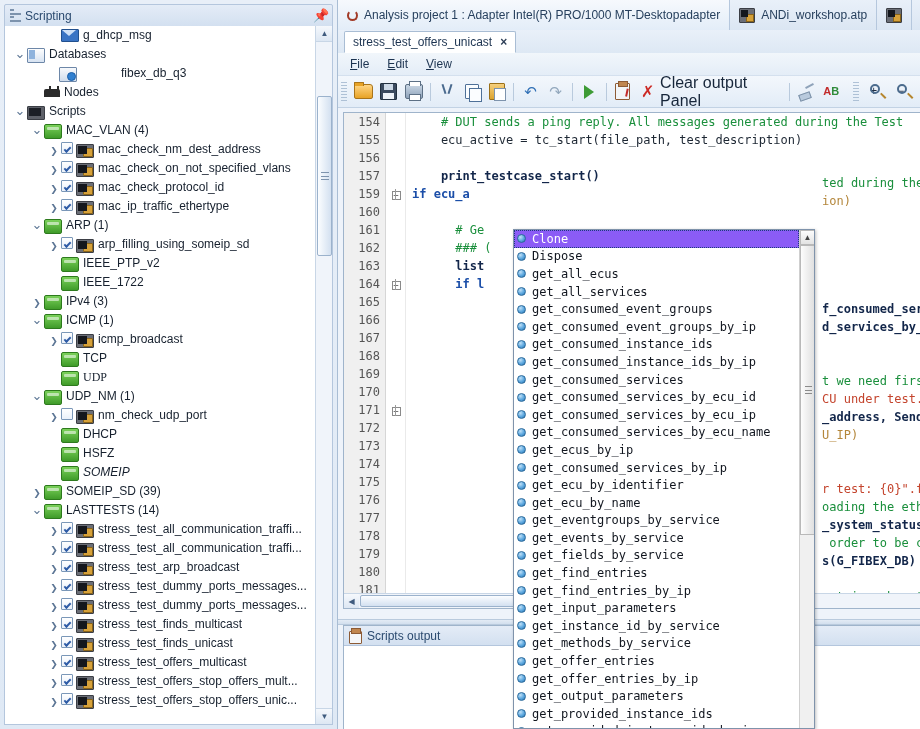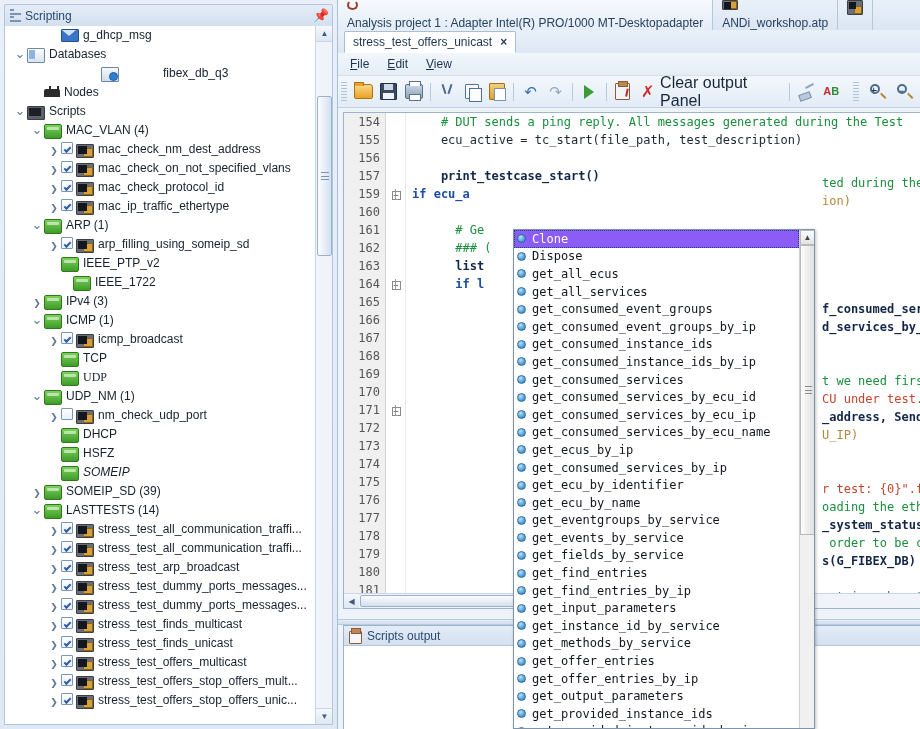--- a/index.html
+++ b/index.html
@@ -129,23 +129,23 @@
   }
 
   
   .doc-tabs{
     position:absolute;left:0;top:0;right:0;height:30px;
     background:linear-gradient(180deg,#e9f0f9,#dbe6f3);
     border-bottom:1px solid #a9bdd4;
     display:flex;align-items:stretch;
   }
   .doc-tab{
-    display:flex;align-items:flex-start;padding:0 9px;gap:6px;
+    display:flex;align-items:center;padding:0 9px;gap:6px;
     border-right:1px solid #b5c7dd;
-    font-size:12px;color:#27405e;cursor:pointer;white-space:nowrap;flex-direction:column;
+    font-size:12px;color:#27405e;cursor:pointer;white-space:nowrap;
   }
   .doc-tab.active{background:linear-gradient(180deg,#f6f9fd,#e3edf8);}
   .doc-tab .tabico{width:14px;height:13px;position:relative;}
   .tabico.refresh{
     border:2px solid #a23b28;border-radius:50%;width:11px;height:11px;box-sizing:border-box;
     border-top-color:transparent;
   }
   .tabico.scr{background:#6b6e76;border:1px solid #3b3e45;border-radius:1px;}
   .tabico.scr:after{content:"";position:absolute;left:1px;top:1px;width:7px;height:7px;background:#14171d;}
   .tabico.scr:before{content:"";position:absolute;right:0;bottom:0;width:6px;height:6px;background:#d6a13a;border:1px solid #8a6418;}
@@ -359,21 +359,21 @@
           <div class="tnode" style="padding-left: 42px;">
             <span class="exp"></span>
             <span class="ico mail"></span>
             <span class="tlabel">g_dhcp_msg</span>
           </div>
           <div class="tnode" style="padding-left: 8px;">
             <span class="exp" style="font-size: 13px; line-height: 13px;">⌄</span>
             <span class="ico dbfolder"></span>
             <span class="tlabel">Databases</span>
           </div>
-          <div class="tnode" style="padding-left: 42px; gap: 40px;">
+          <div class="tnode" style=" gap: 40px;">
             <span class="exp"></span>
             <span class="ico db"></span>
             <span class="tlabel">fibex_db_q3</span>
           </div>
           <div class="tnode" style="padding-left: 25px;">
             <span class="exp"></span>
             <span class="ico plug"></span>
             <span class="tlabel">Nodes</span>
           </div>
           <div class="tnode" style="padding-left: 8px;">
@@ -419,21 +419,21 @@
             <span class="exp">❯</span>
             <span class="chk on"></span>
             <span class="ico script"></span>
             <span class="tlabel">arp_filling_using_someip_sd</span>
           </div>
           <div class="tnode" style="padding-left: 42px;">
             <span class="exp"></span>
             <span class="ico green"></span>
             <span class="tlabel">IEEE_PTP_v2</span>
           </div>
-          <div class="tnode" style="padding-left: 42px; margin-left: 12px;">
+          <div class="tnode" style="padding-left: 42px;">
             <span class="exp"></span>
             <span class="ico green"></span>
             <span class="tlabel">IEEE_1722</span>
           </div>
           <div class="tnode" style="padding-left: 25px;">
             <span class="exp">❯</span>
             <span class="ico green"></span>
             <span class="tlabel">IPv4 (3)</span>
           </div>
           <div class="tnode" style="padding-left: 25px;">

